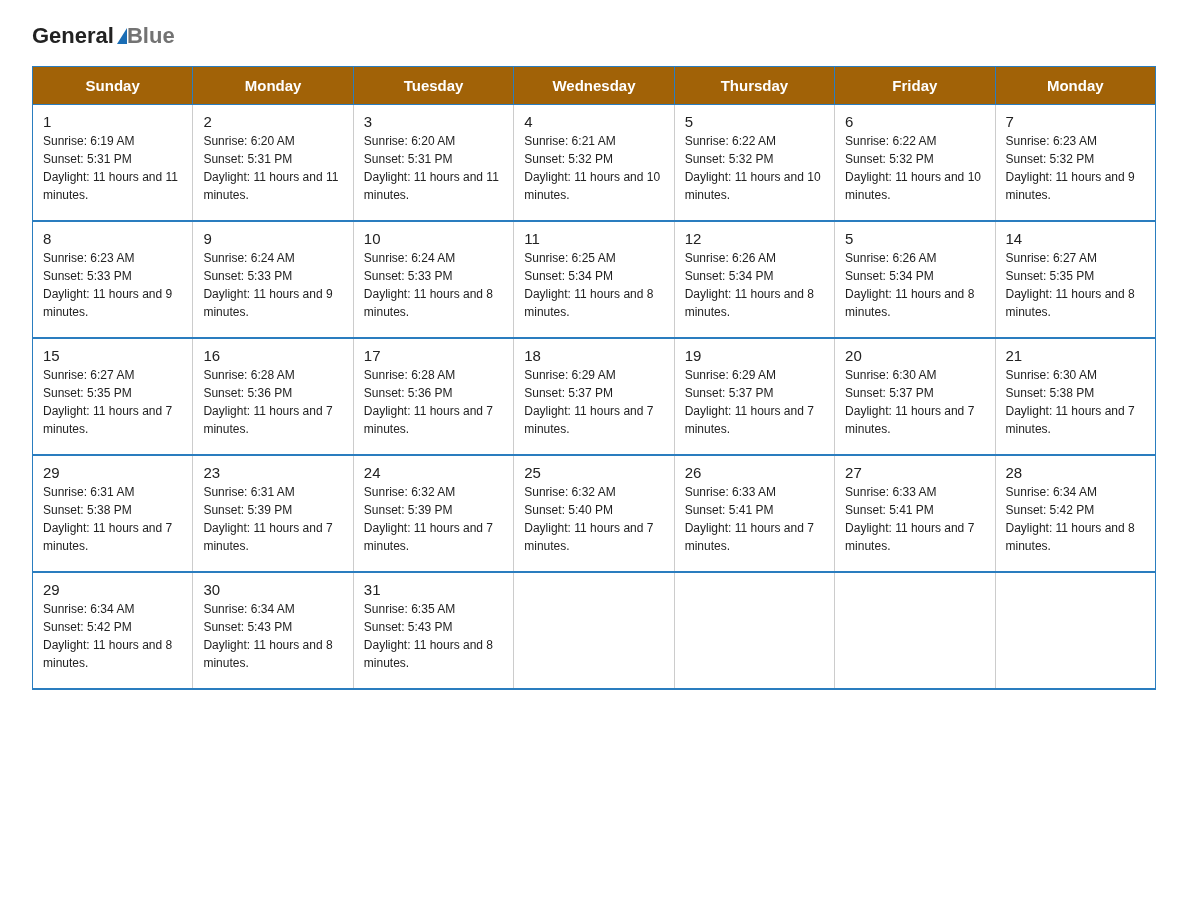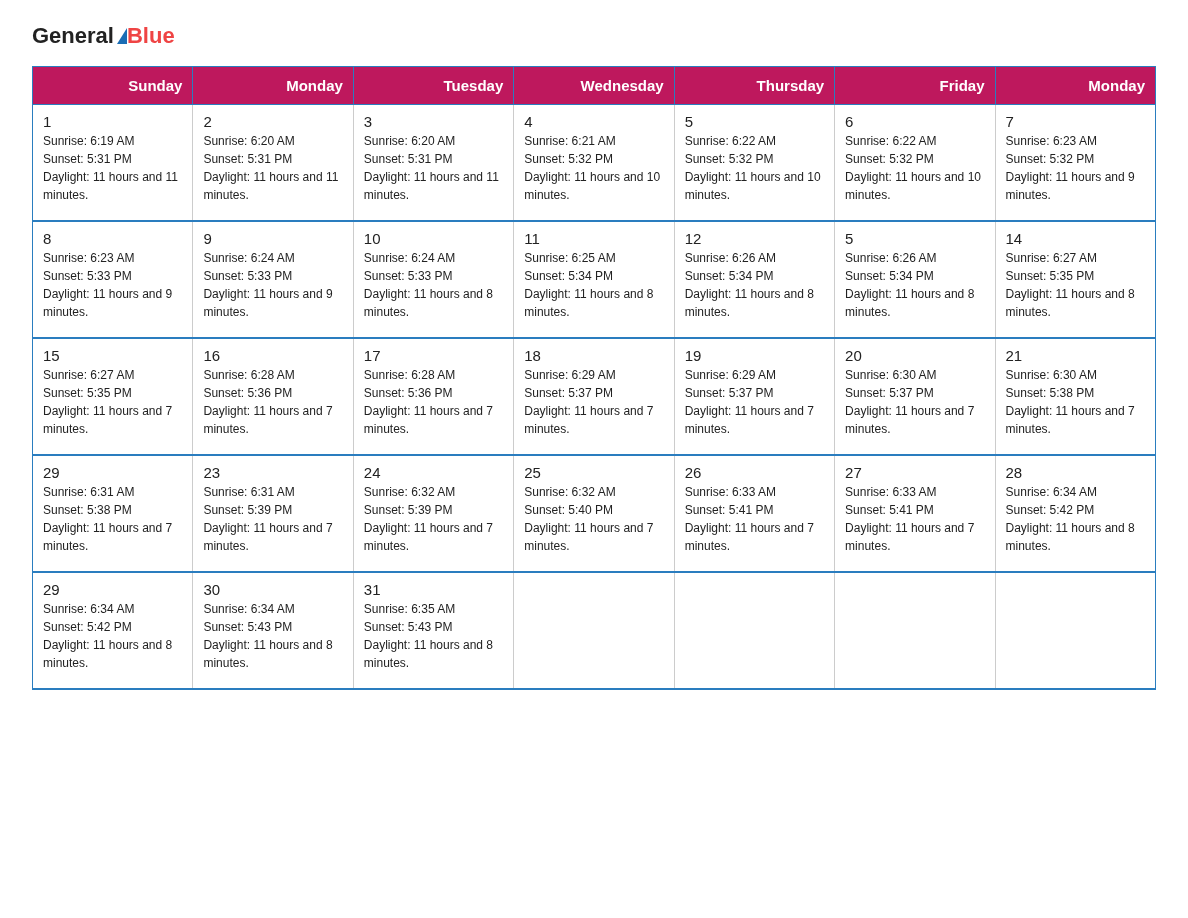--- a/index.html
+++ b/index.html
@@ -23,21 +23,21 @@
     .logo-general {
       font-size: 22px;
       font-weight: bold;
       color: #222;
       letter-spacing: 0;
       line-height: 1.1;
     }
     .logo-blue {
       font-size: 22px;
       font-weight: bold;
-      color: #ef4444;
+      color: #737373;
       line-height: 1.1;
     }
     .logo-triangle {
       display: inline-block;
       width: 0;
       height: 0;
       border-left: 10px solid transparent;
       border-bottom: 16px solid #1a6db5;
       margin-left: 3px;
       vertical-align: middle;
@@ -56,27 +56,27 @@
       font-weight: normal;
       color: #444;
       margin-top: 4px;
     }
     table {
       width: 100%;
       border-collapse: collapse;
       table-layout: fixed;
     }
     thead tr th {
-      background: #be185d;
+      background: #a16207;
       color: #fff;
       font-size: 15px;
       font-weight: bold;
       padding: 10px 10px;
       border: 1px solid #2a7dbf;
-      text-align: right;
+      text-align: center;
     }
     tbody tr {
       border-bottom: 2px solid #2a7dbf;
     }
     tbody tr td {
       vertical-align: top;
       padding: 8px 10px 16px 10px;
       border-left: 1px solid #ccc;
       border-right: 1px solid #ccc;
       font-size: 13px;

